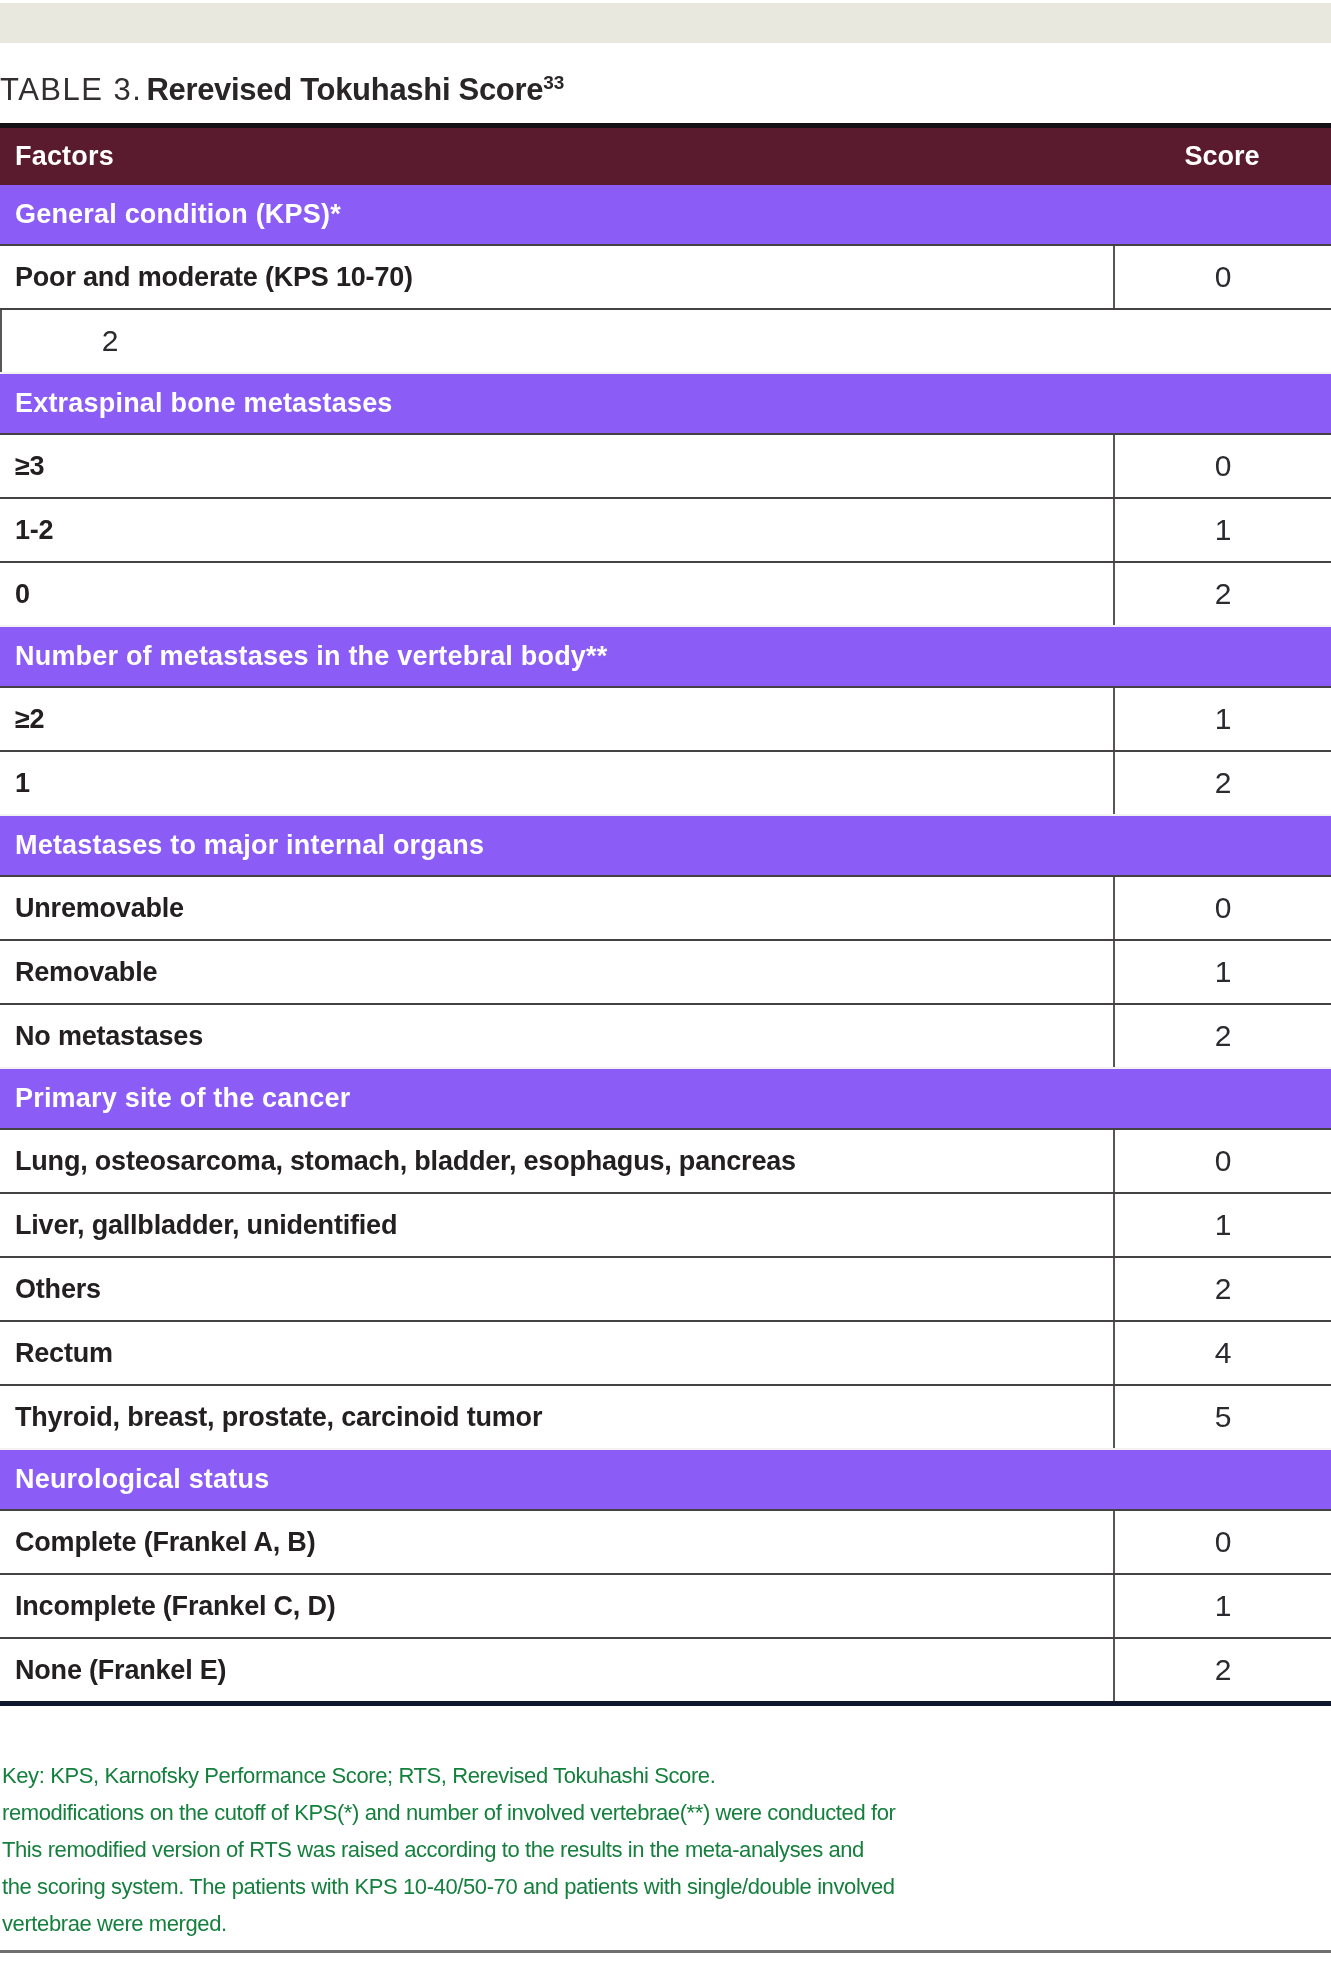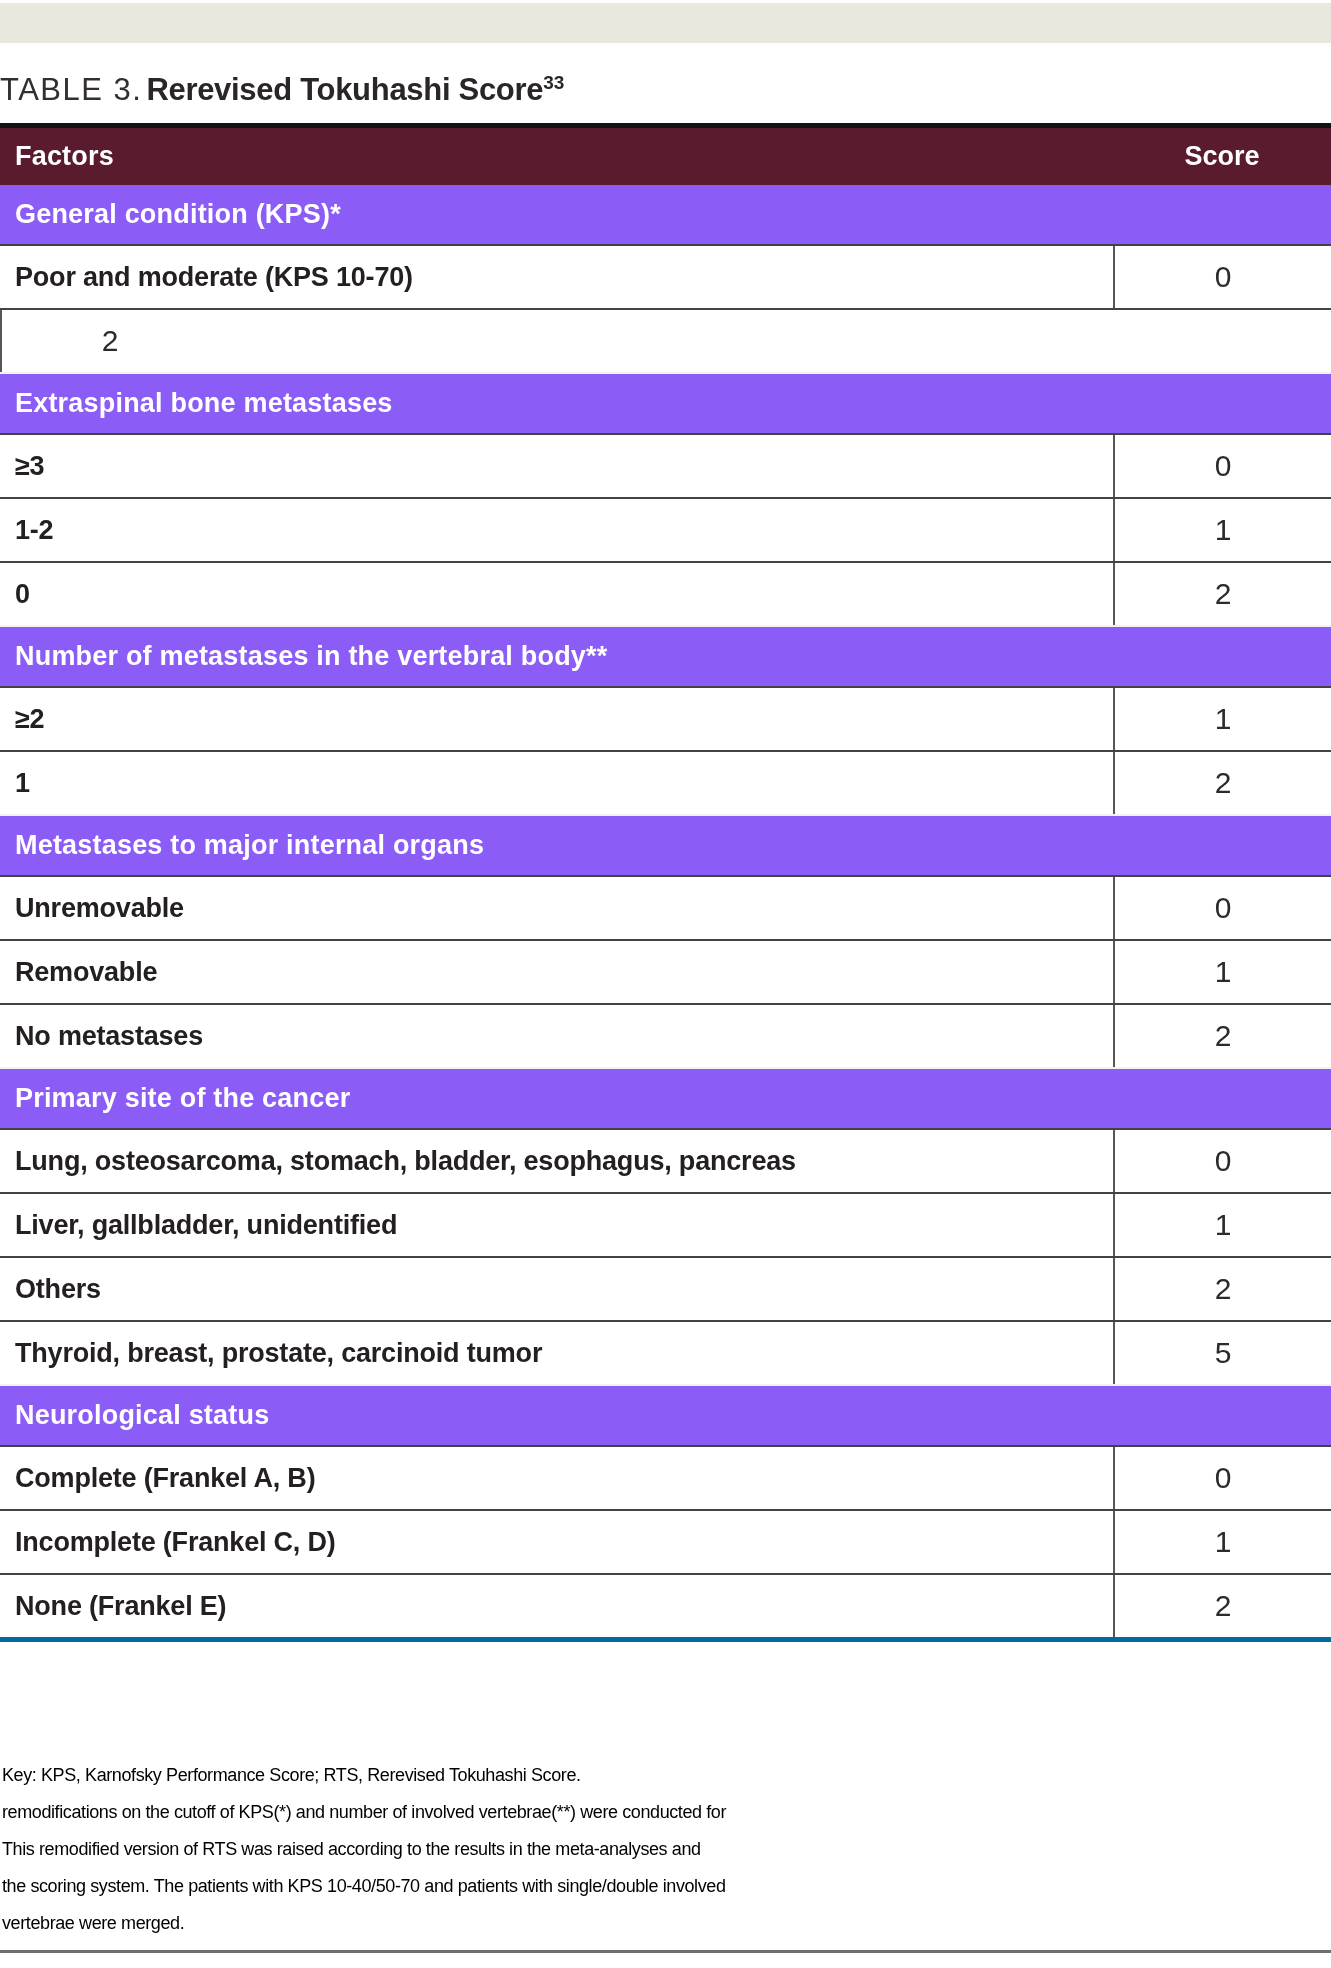--- a/index.html
+++ b/index.html
@@ -21,21 +21,21 @@
     font-size: 31px; color: #2a2627;
     white-space: nowrap;
   }
   .title-prefix { font-weight: 400; letter-spacing: 1.5px; color: #332e30; margin-top: 18px; }
   .title-main { font-weight: 700; margin-left: 4px; letter-spacing: -0.3px; }
   .title-sup { font-weight: 700; font-size: 19px; vertical-align: 11px; }
 
   .score-table {
     position: absolute; top: 123px; left: 0; width: 1331px;
     border-top: 5px solid #141114;
-    border-bottom: 5px solid #0369a1;
+    border-bottom: 5px solid #0f172a;
   }
   .header-row {
     height: 57px; background: #5a1b2e; color: #ffffff;
     display: flex; align-items: center;
     font-weight: 700; font-size: 27px;
   }
   .header-row .hcell-label { flex: 1; padding-left: 15px; letter-spacing: 0.2px; }
   .header-row .hcell-score { width: 218px; text-align: center; }
 
   .section-row {
@@ -59,22 +59,22 @@
     border-radius: 13px;
   }
   .item-row .cell-score {
     width: 218px; border-left: 2px solid #57555a;
     display: flex; align-items: center; justify-content: center;
     font-weight: 400; font-size: 30px; color: #2b2a2e;
   }
 
   .footer-notes {
     position: absolute; top: 1757px; left: 2px; width: 1329px;
-    font-size: 18px; line-height: 37px;
-    color: #000000; letter-spacing: -0.4px;
+    font-size: 22px; line-height: 37px;
+    color: #15803d; letter-spacing: -0.4px;
   }
   .footer-notes .note-line { white-space: nowrap; }
 
   .bottom-rule {
     position: absolute; top: 1950px; left: 0;
     width: 1331px; height: 3px; background: #6e6f71;
   }
 </style>
 </head>
 <body>
@@ -151,20 +151,24 @@
       </div>
       <div class="item-row">
         <div class="cell-label">Liver, gallbladder, unidentified</div>
         <div class="cell-score">1</div>
       </div>
       <div class="item-row">
         <div class="cell-label">Others</div>
         <div class="cell-score">2</div>
       </div>
       <div class="item-row">
+        <div class="cell-label">Rectum</div>
+        <div class="cell-score">4</div>
+      </div>
+      <div class="item-row">
         <div class="cell-label">Thyroid, breast, prostate, carcinoid tumor</div>
         <div class="cell-score">5</div>
       </div>
       <div class="section-row">
         <div class="cell-label">Neurological status</div>
       </div>
       <div class="item-row">
         <div class="cell-label">Complete (Frankel A, B)</div>
         <div class="cell-score">0</div>
       </div>

